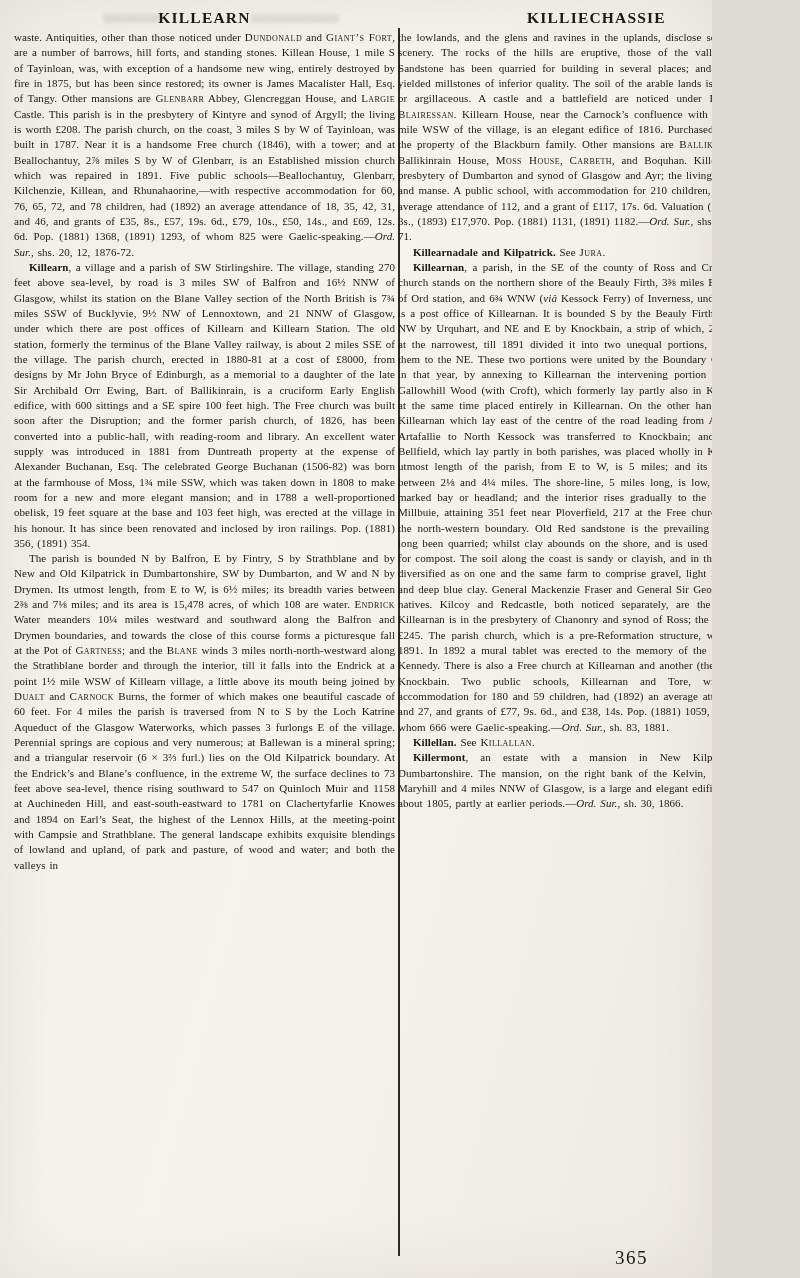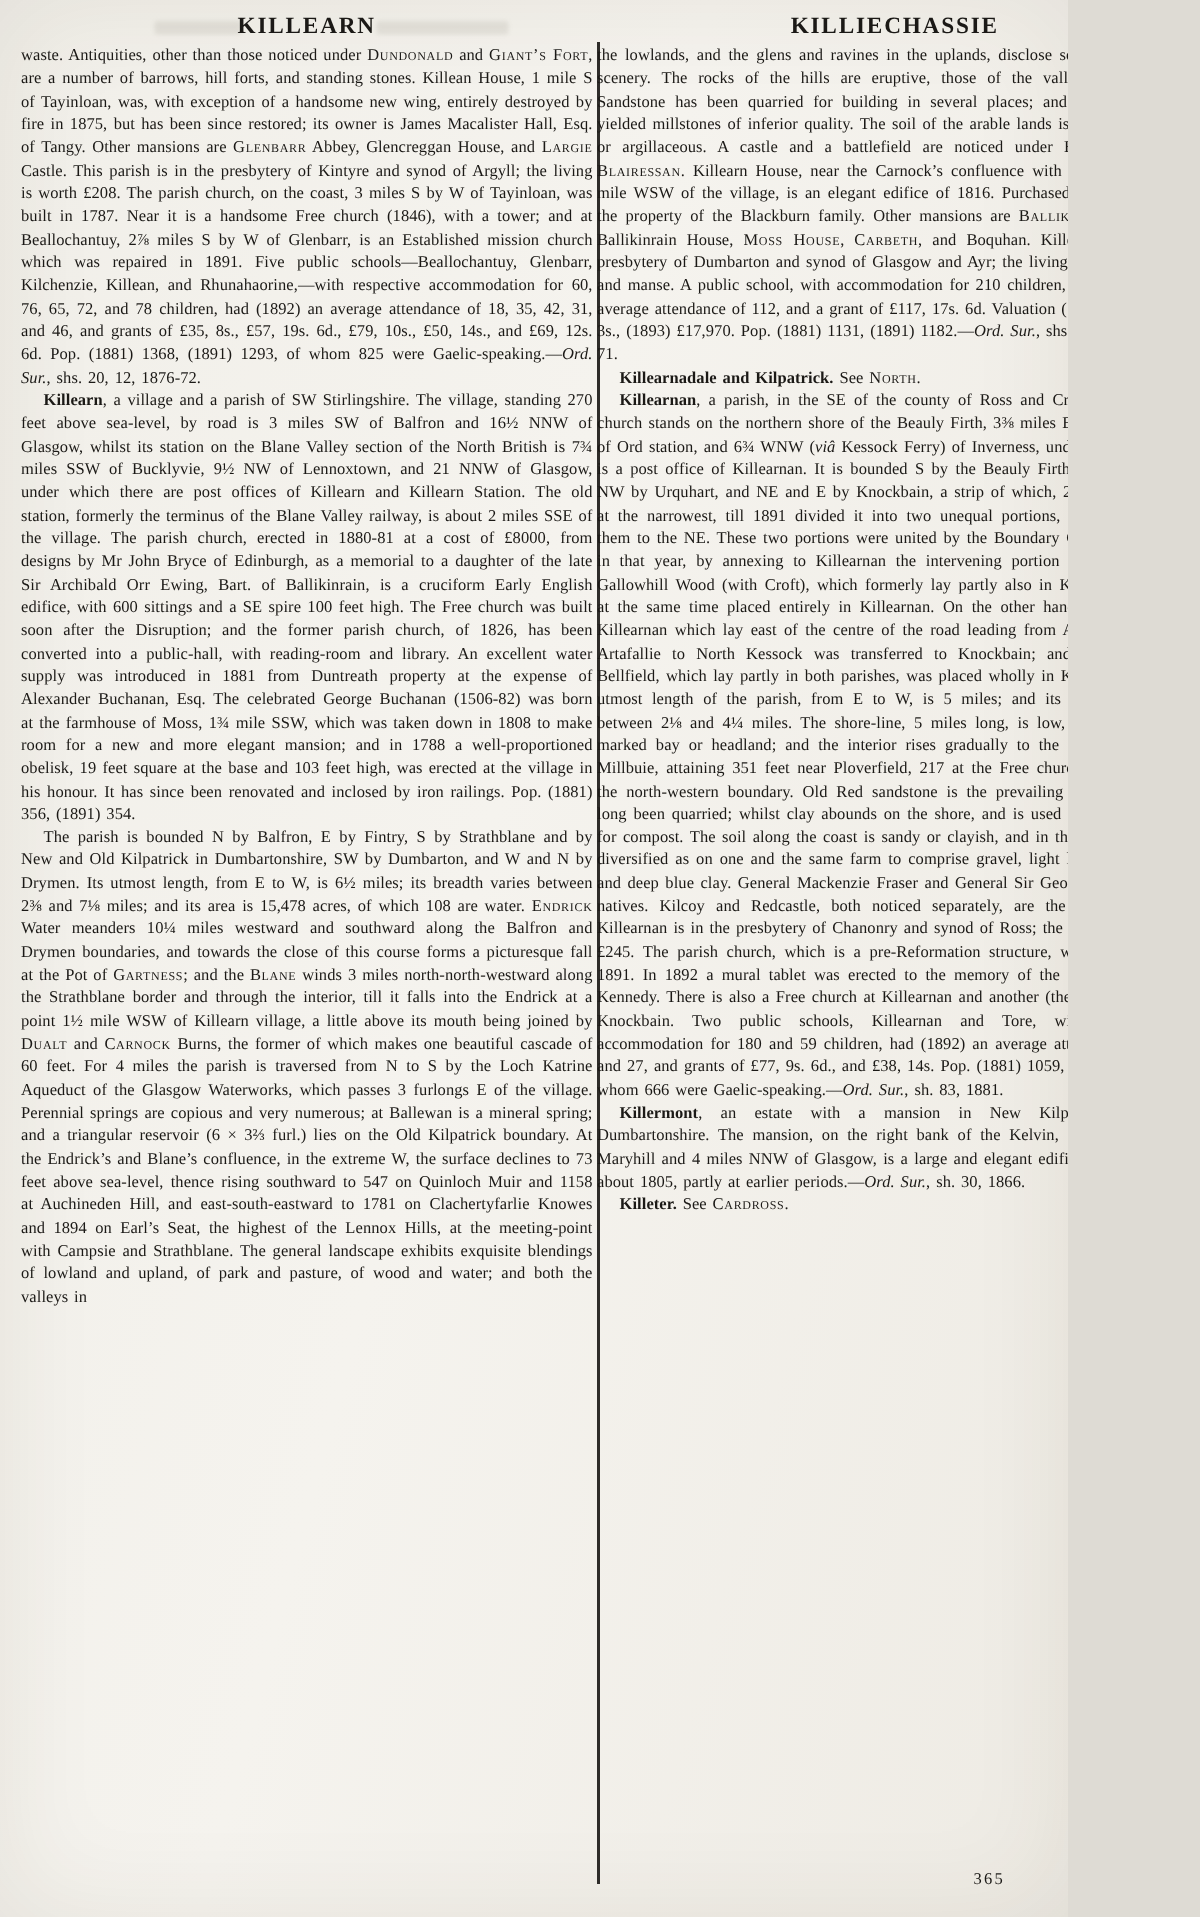--- a/index.html
+++ b/index.html
@@ -39,39 +39,39 @@
   .divider {
     position: absolute; left: 398px; top: 28px;
     width: 1.6px; height: 1228px; background: #2e2c29;
   }
   .para { margin: 0; }
   .para.indent { text-indent: 15px; }
   .seg-sc { font-variant: small-caps; letter-spacing: 0.45px; }
   .seg-b  { font-weight: bold; }
   .seg-i  { font-style: italic; }
   .page-number {
-    position: absolute; left: 649px; top: 1247px;
-    font-size: 11px; letter-spacing: 1.5px;
+    position: absolute; left: 615px; top: 1247px;
+    font-size: 19px; letter-spacing: 1.5px;
   }
 </style>
 </head>
 <body>
 
 <div class="page">
   <div class="smudge s1"></div>
   <div class="smudge s2"></div>
   <div class="running-head head-left">KILLEARN</div>
   <div class="running-head head-right">KILLIECHASSIE</div>
   <div class="column col-left">
       <p class="para"><span class="seg-plain">waste.  Antiquities, other than those noticed under </span><span class="seg-sc">Dundonald</span><span class="seg-plain"> and </span><span class="seg-sc">Giant’s Fort</span><span class="seg-plain">, are a number of barrows, hill forts, and standing stones.  Killean House, 1 mile S of Tayinloan, was, with exception of a handsome new wing, entirely destroyed by fire in 1875, but has been since restored; its owner is James Macalister Hall, Esq. of Tangy.  Other mansions are </span><span class="seg-sc">Glenbarr</span><span class="seg-plain"> Abbey, Glencreggan House, and </span><span class="seg-sc">Largie</span><span class="seg-plain"> Castle.  This parish is in the presbytery of Kintyre and synod of Argyll; the living is worth £208.  The parish church, on the coast, 3 miles S by W of Tayinloan, was built in 1787.  Near it is a handsome Free church (1846), with a tower; and at Beallochantuy, 2⅞ miles S by W of Glenbarr, is an Established mission church which was repaired in 1891.  Five public schools—Beallochantuy, Glenbarr, Kilchenzie, Killean, and Rhunahaorine,—with respective accommodation for 60, 76, 65, 72, and 78 children, had (1892) an average attendance of 18, 35, 42, 31, and 46, and grants of £35, 8s., £57, 19s. 6d., £79, 10s., £50, 14s., and £69, 12s. 6d.  Pop. (1881) 1368, (1891) 1293, of whom 825 were Gaelic-speaking.—</span><span class="seg-i">Ord. Sur.</span><span class="seg-plain">, shs. 20, 12, 1876-72.</span></p>
       <p class="para indent"><span class="seg-b">Killearn</span><span class="seg-plain">, a village and a parish of SW Stirlingshire. The village, standing 270 feet above sea-level, by road is 3 miles SW of Balfron and 16½ NNW of Glasgow, whilst its station on the Blane Valley section of the North British is 7¾ miles SSW of Bucklyvie, 9½ NW of Lennoxtown, and 21 NNW of Glasgow, under which there are post offices of Killearn and Killearn Station. The old station, formerly the terminus of the Blane Valley railway, is about 2 miles SSE of the village. The parish church, erected in 1880-81 at a cost of £8000, from designs by Mr John Bryce of Edinburgh, as a memorial to a daughter of the late Sir Archibald Orr Ewing, Bart. of Ballikinrain, is a cruciform Early English edifice, with 600 sittings and a SE spire 100 feet high.  The Free church was built soon after the Disruption; and the former parish church, of 1826, has been converted into a public-hall, with reading-room and library.  An excellent water supply was introduced in 1881 from Duntreath property at the expense of Alexander Buchanan, Esq.  The celebrated George Buchanan (1506-82) was born at the farmhouse of Moss, 1¾ mile SSW, which was taken down in 1808 to make room for a new and more elegant mansion; and in 1788 a well-proportioned obelisk, 19 feet square at the base and 103 feet high, was erected at the village in his honour.  It has since been renovated and inclosed by iron railings.  Pop. (1881) 356, (1891) 354.</span></p>
       <p class="para indent"><span class="seg-plain">The parish is bounded N by Balfron, E by Fintry, S by Strathblane and by New and Old Kilpatrick in Dumbartonshire, SW by Dumbarton, and W and N by Drymen.  Its utmost length, from E to W, is 6½ miles; its breadth varies between 2⅜ and 7⅛ miles; and its area is 15,478 acres, of which 108 are water.  </span><span class="seg-sc">Endrick</span><span class="seg-plain"> Water meanders 10¼ miles westward and southward along the Balfron and Drymen boundaries, and towards the close of this course forms a picturesque fall at the Pot of </span><span class="seg-sc">Gartness</span><span class="seg-plain">; and the </span><span class="seg-sc">Blane</span><span class="seg-plain"> winds 3 miles north-north-westward along the Strathblane border and through the interior, till it falls into the Endrick at a point 1½ mile WSW of Killearn village, a little above its mouth being joined by </span><span class="seg-sc">Dualt</span><span class="seg-plain"> and </span><span class="seg-sc">Carnock</span><span class="seg-plain"> Burns, the former of which makes one beautiful cascade of 60 feet.  For 4 miles the parish is traversed from N to S by the Loch Katrine Aqueduct of the Glasgow Waterworks, which passes 3 furlongs E of the village.  Perennial springs are copious and very numerous; at Ballewan is a mineral spring; and a triangular reservoir (6 × 3⅔ furl.) lies on the Old Kilpatrick boundary.  At the Endrick’s and Blane’s confluence, in the extreme W, the surface declines to 73 feet above sea-level, thence rising southward to 547 on Quinloch Muir and 1158 at Auchineden Hill, and east-south-eastward to 1781 on Clachertyfarlie Knowes and 1894 on Earl’s Seat, the highest of the Lennox Hills, at the meeting-point with Campsie and Strathblane.  The general landscape exhibits exquisite blendings of lowland and upland, of park and pasture, of wood and water; and both the valleys in</span></p>
     </div>
   <div class="divider"></div>
   <div class="column col-right">
       <p class="para"><span class="seg-plain">the lowlands, and the glens and ravines in the uplands, disclose some fine close scenery.  The rocks of the hills are eruptive, those of the valleys Devonian.  Sandstone has been quarried for building in several places; and one spot has yielded millstones of inferior quality. The soil of the arable lands is mainly loamy or argillaceous.  A castle and a battlefield are noticed under </span><span class="seg-sc">Balglass</span><span class="seg-plain"> and </span><span class="seg-sc">Blairessan</span><span class="seg-plain">.  Killearn House, near the Carnock’s confluence with the Blane, 1¾ mile WSW of the village, is an elegant edifice of 1816.  Purchased in 1814, it is the property of the Blackburn family.  Other mansions are </span><span class="seg-sc">Ballikinrain</span><span class="seg-plain"> Castle, Ballikinrain House, </span><span class="seg-sc">Moss House</span><span class="seg-plain">, </span><span class="seg-sc">Carbeth</span><span class="seg-plain">, and Boquhan.  Killearn is in the presbytery of Dumbarton and synod of Glasgow and Ayr; the living is worth £164 and manse.  A public school, with accommodation for 210 children, had (1892) an average attendance of 112, and a grant of £117, 17s. 6d.  Valuation (1883) £16,013, 3s., (1893) £17,970.  Pop. (1881) 1131, (1891) 1182.—</span><span class="seg-i">Ord. Sur.</span><span class="seg-plain">, shs. 30, 38, 1866-71.</span></p>
-      <p class="para indent"><span class="seg-b">Killearnadale and Kilpatrick.</span><span class="seg-plain">  See </span><span class="seg-sc">North</span><span class="seg-plain">.</span></p>
+      <p class="para indent"><span class="seg-b">Killearnadale and Kilpatrick.</span><span class="seg-plain">  See </span><span class="seg-sc">Jura</span><span class="seg-plain">.</span></p>
       <p class="para indent"><span class="seg-b">Killearnan</span><span class="seg-plain">, a parish, in the SE of the county of Ross and Cromarty, whose church stands on the northern shore of the Beauly Firth, 3⅜ miles E by S of Muir of Ord station, and 6¾ WNW (</span><span class="seg-i">viâ</span><span class="seg-plain"> Kessock Ferry) of Inverness, under which there is a post office of Killearnan.  It is bounded S by the Beauly Firth, W by Urray, NW by Urquhart, and NE and E by Knockbain, a strip of which, 280 yards wide at the narrowest, till 1891 divided it into two unequal portions, the smaller of them to the NE.  These two portions were united by the Boundary Commissioners in that year, by annexing to Killearnan the intervening portion of Knockbain.  Gallowhill Wood (with Croft), which formerly lay partly also in Knockbain, was at the same time placed entirely in Killearnan.  On the other hand, that part of Killearnan which lay east of the centre of the road leading from Allanglach past Artafallie to North Kessock was transferred to Knockbain; and the farm of Bellfield, which lay partly in both parishes, was placed wholly in Knockbain.  The utmost length of the parish, from E to W, is 5 miles; and its breadth varies between 2⅛ and 4¼ miles.  The shore-line, 5 miles long, is low, broken by no marked bay or headland; and the interior rises gradually to the summit of the Millbuie, attaining 351 feet near Ploverfield, 217 at the Free church, and 500 at the north-western boundary. Old Red sandstone is the prevailing rock, and has long been quarried; whilst clay abounds on the shore, and is used for mortar and for compost.  The soil along the coast is sandy or clayish, and in the interior is so diversified as on one and the same farm to comprise gravel, light loam, red clay, and deep blue clay.  General Mackenzie Fraser and General Sir George Elder were natives.  Kilcoy and Redcastle, both noticed separately, are the chief estates.  Killearnan is in the presbytery of Chanonry and synod of Ross; the living is worth £245.  The parish church, which is a pre-Reformation structure, was restored in 1891.  In 1892 a mural tablet was erected to the memory of the late Rev. John Kennedy.  There is also a Free church at Killearnan and another (the Free West) at Knockbain.  Two public schools, Killearnan and Tore, with respective accommodation for 180 and 59 children, had (1892) an average attendance of 60 and 27, and grants of £77, 9s. 6d., and £38, 14s.  Pop. (1881) 1059, (1891) 951, of whom 666 were Gaelic-speaking.—</span><span class="seg-i">Ord. Sur.</span><span class="seg-plain">, sh. 83, 1881.</span></p>
+      <p class="para indent"><span class="seg-b">Killellan.</span><span class="seg-plain">  See </span><span class="seg-sc">Killallan</span><span class="seg-plain">.</span></p>
       <p class="para indent"><span class="seg-b">Killermont</span><span class="seg-plain">, an estate with a mansion in New Kilpatrick parish, Dumbartonshire.  The mansion, on the right bank of the Kelvin, 1¾ mile N of Maryhill and 4 miles NNW of Glasgow, is a large and elegant edifice, built partly about 1805, partly at earlier periods.—</span><span class="seg-i">Ord. Sur.</span><span class="seg-plain">, sh. 30, 1866.</span></p>
-      <p class="para indent"><span class="seg-b">Killeter.</span><span class="seg-plain">  See </span><span class="seg-sc">Cardross</span><span class="seg-plain">.</span></p>
     </div>
   <div class="page-number">365</div>
 </div>
 
 </body></html>

